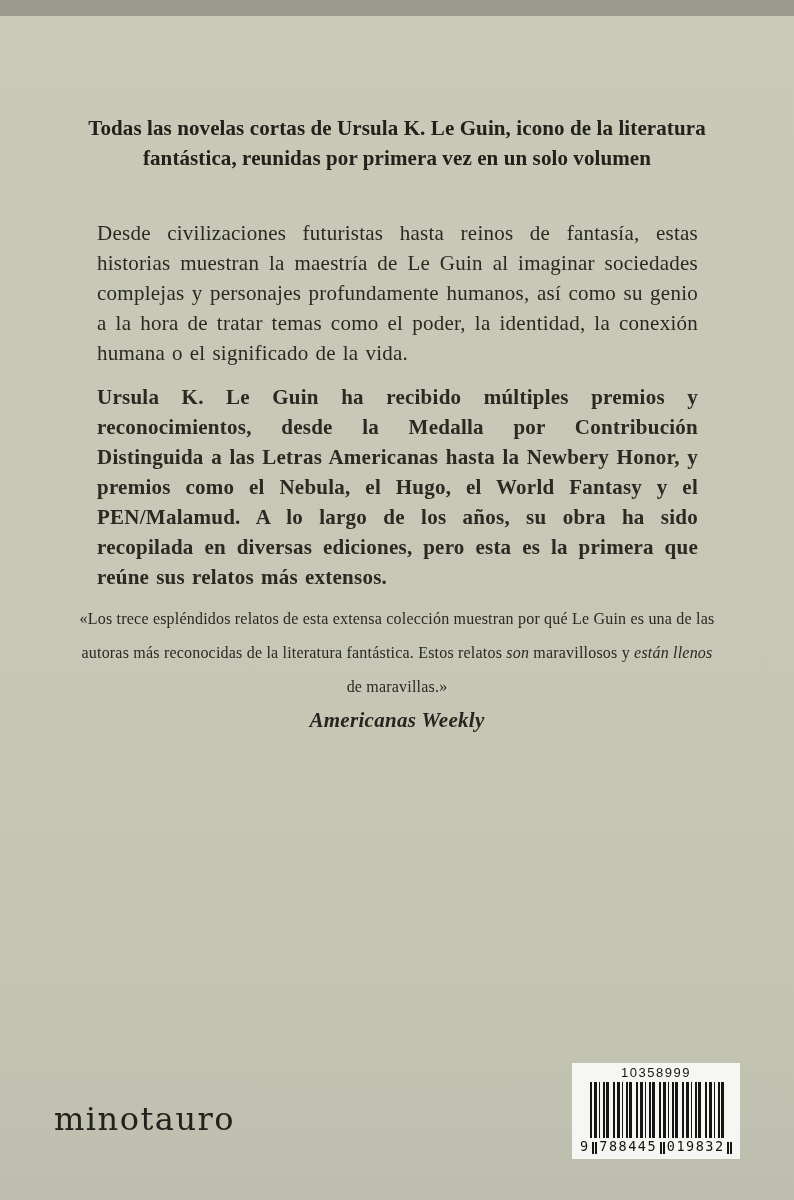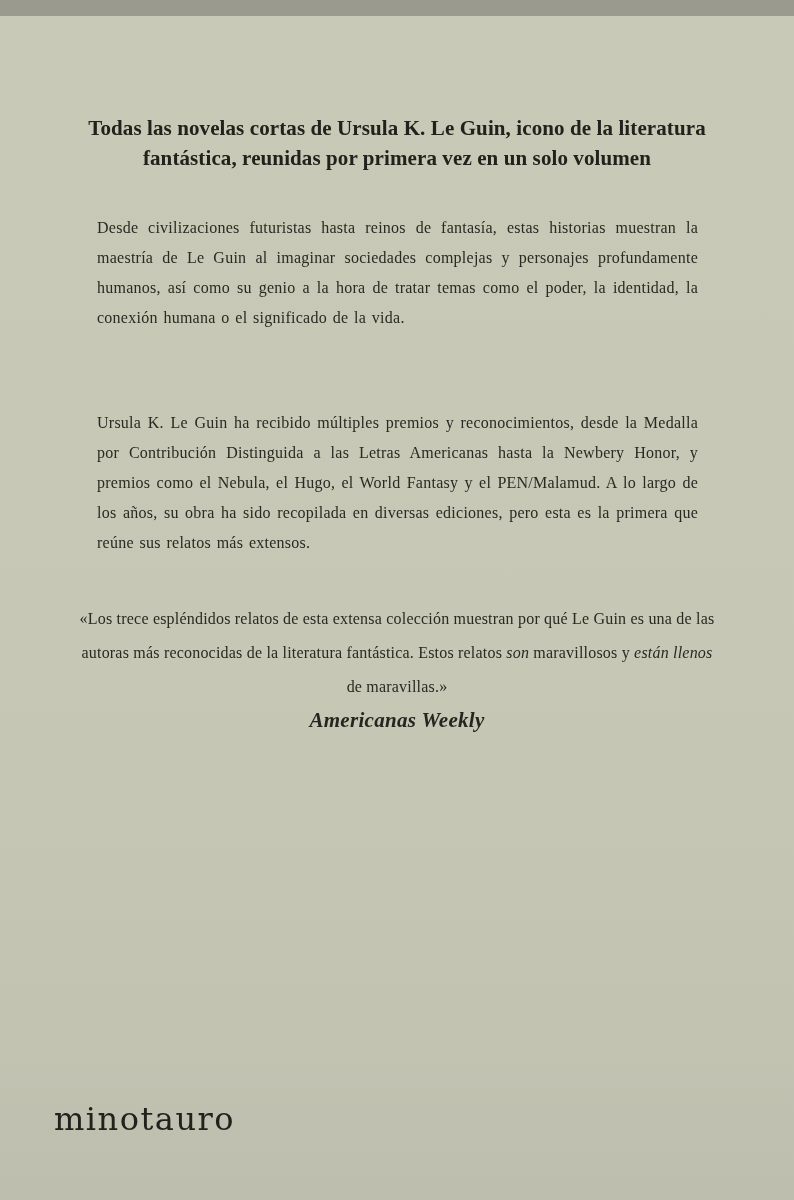--- a/index.html
+++ b/index.html
@@ -18,27 +18,27 @@
     position:absolute;top:97px;left:72px;width:650px;
     text-align:center;
     font-size:21px;font-weight:bold;
     line-height:30px;
     color:#22211b;
     letter-spacing:0.1px;
   }
   .para{
     position:absolute;left:97px;width:601px;
     text-align:justify;
-    font-size:16px;line-height:30px;
+    font-size:21px;line-height:30px;
     color:#2a2922;
     letter-spacing:0.25px;
     word-spacing:1.5px;
   }
   .para-1{top:181px;}
-  .para-2{top:376px;}
+  .para-2{top:345px;font-weight:bold;}
   .quote{
     position:absolute;top:586px;left:72px;width:650px;
     text-align:center;
     font-size:16px;line-height:34px;
     color:#2a2922;
     letter-spacing:0.2px;
   }
   .quote i{font-style:italic;}
   .attribution{
     position:absolute;top:692px;left:72px;width:650px;
@@ -118,14 +118,26 @@
 
   <div class="quote">
     <span>«Los trece espléndidos relatos de esta extensa colección muestran por qué Le Guin es una de las autoras más reconocidas de la literatura fantástica. Estos relatos </span><i>son</i><span> maravillosos y </span><i>están llenos</i><span> de maravillas.»</span>
   </div>
 
   <div class="attribution">Americanas Weekly</div>
 
   <div class="logo">minotauro</div>
 
 
+  <div class="barcode-label">
+    <div class="barcode-top">10358999</div>
+    <div class="bars"></div>
+    <div class="isbn-row">
+      <span class="digits">9</span>
+      <span class="stub"></span>
+      <span class="digits">788445</span>
+      <span class="stub"></span>
+      <span class="digits">019832</span>
+      <span class="stub"></span>
+    </div>
+  </div>
 
 </div>
 
 </body></html>

